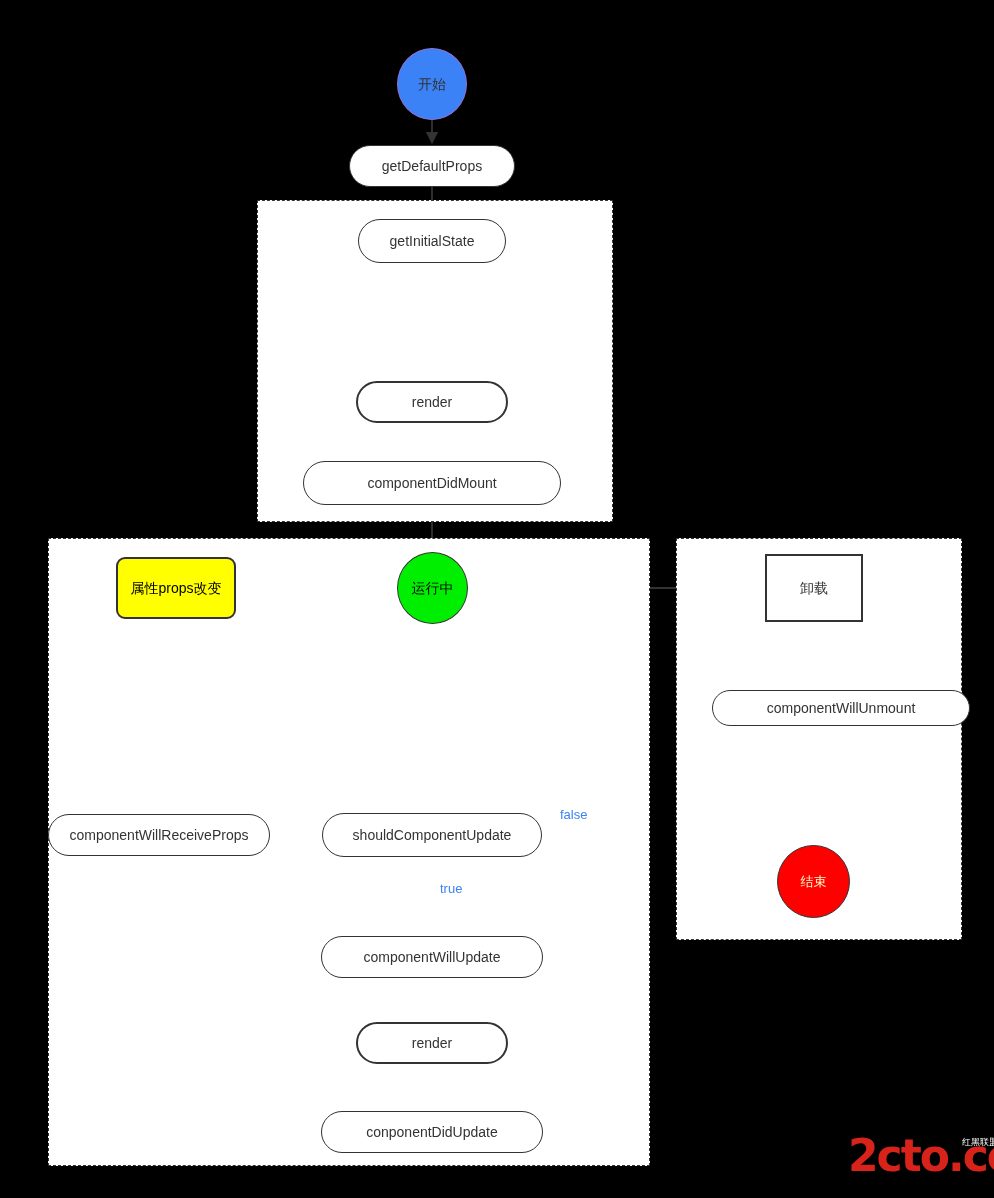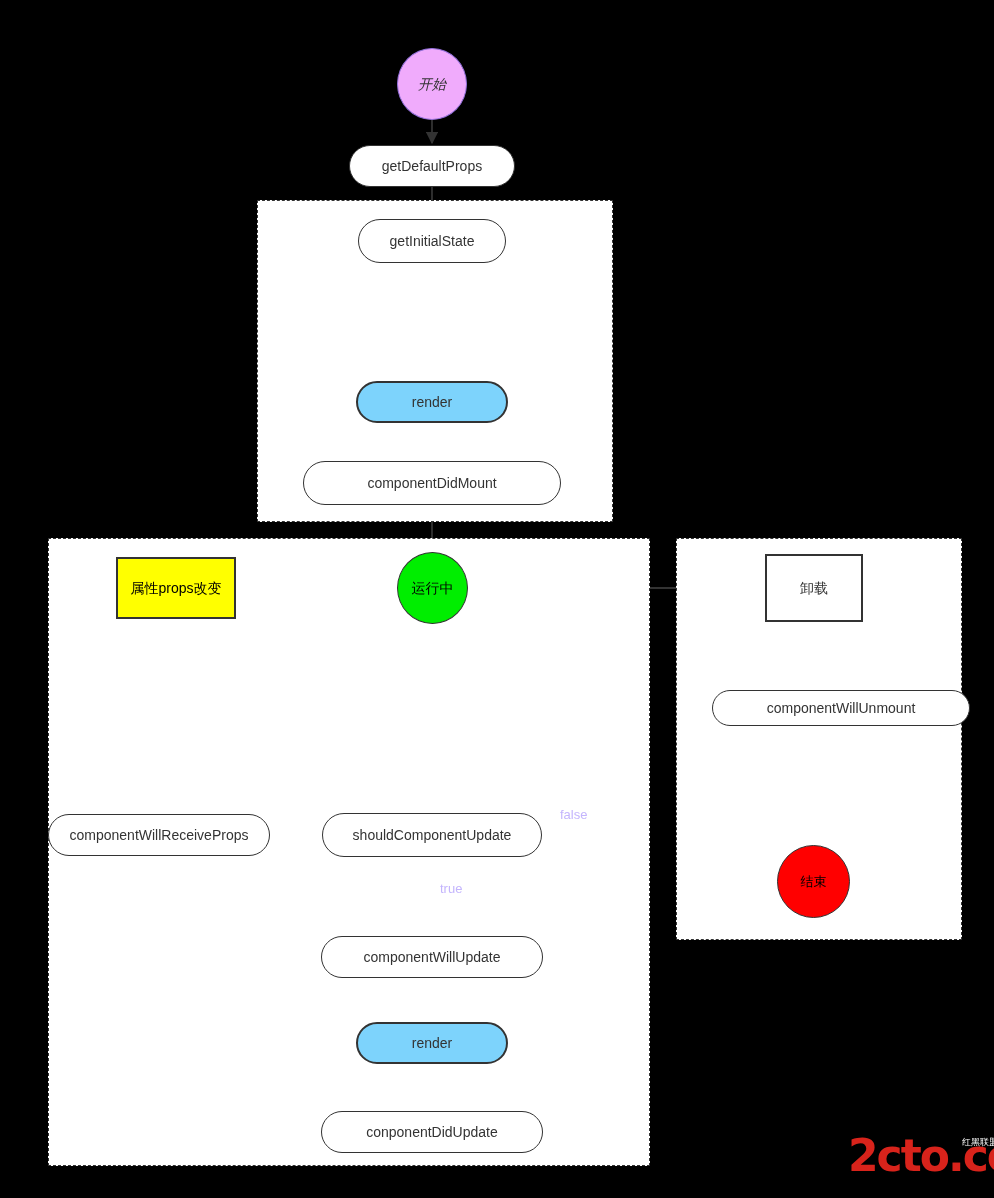--- a/index.html
+++ b/index.html
@@ -34,63 +34,62 @@
     font-size: 14px;
     line-height: 1.2;
     z-index: 5;
   }
   .stadium {
     background: #ffffff;
     border: 1.6px solid #333333;
     border-radius: 22px;
   }
   .stadium.render {
-    background: #7dd3fc;
+    background: #ffffff;
     border: 2px solid #333333;
   }
   .rect-yellow {
     background: #FFFF00;
     border: 2px solid #333333;
     color: #000000;
   }
   .rect-plain {
     background: #ffffff;
     border: 2px solid #333333;
     color: #333333;
   }
   .circle {
     border-radius: 50%;
   }
   .circle.start {
-    background: #f0abfc;
+    background: #3b82f6;
     border: 1.6px solid #9370DB;
     color: #333333;
-    font-style: italic;
   }
   .circle.running {
     background: #00EE00;
     border: 1.6px solid #333333;
     color: #000000;
   }
   .circle.finish {
     background: #FF0000;
     border: 1.6px solid #333333;
-    color: #000000;
+    color: #fef9c3;
     font-size: 13px;
   }
   .cluster {
     position: absolute;
     box-sizing: border-box;
     background: #ffffff;
     border: 1.5px dashed #333333;
     z-index: 1;
   }
   .edge-label {
     position: absolute;
-    color: #c4b5fd;
+    color: #3b82f6;
     font-size: 13px;
     background: transparent;
     z-index: 6;
     white-space: nowrap;
   }
   .watermark {
     position: absolute;
     z-index: 20;
     width: 152px;
     height: 56px;
@@ -179,21 +178,21 @@
 
   <div class="node stadium" id="n-getInitialState" style="left: 358px; top: 219px; width: 148px; height: 44px;">getInitialState</div>
 
 
   <div class="node stadium render" id="n-renderMount" style="left: 356px; top: 381px; width: 152px; height: 42px;">render</div>
 
   <div class="node stadium" id="n-componentDidMount" style="left: 303px; top: 461px; width: 258px; height: 44px;">componentDidMount</div>
 
   <div class="node circle running" id="n-running" style="left: 397px; top: 552px; width: 71px; height: 72px;">运行中</div>
 
-  <div class="node rect-yellow" id="n-propsChange" style="left: 116px; top: 557px; width: 120px; height: 62px;">属性props改变</div>
+  <div class="node rect-yellow" id="n-propsChange" style="left: 116px; top: 557px; width: 120px; height: 62px; border-radius: 9px;">属性props改变</div>
 
 
   <div class="node stadium" id="n-cwrp" style="left: 48px; top: 814px; width: 222px; height: 42px;">componentWillReceiveProps</div>
 
   <div class="node stadium" id="n-scu" style="left: 322px; top: 813px; width: 220px; height: 44px;">shouldComponentUpdate</div>
 
   <div class="node stadium" id="n-componentWillUpdate" style="left: 321px; top: 936px; width: 222px; height: 42px;">componentWillUpdate</div>
 
   <div class="node stadium render" id="n-renderUpdate" style="left: 356px; top: 1022px; width: 152px; height: 42px;">render</div>
 

